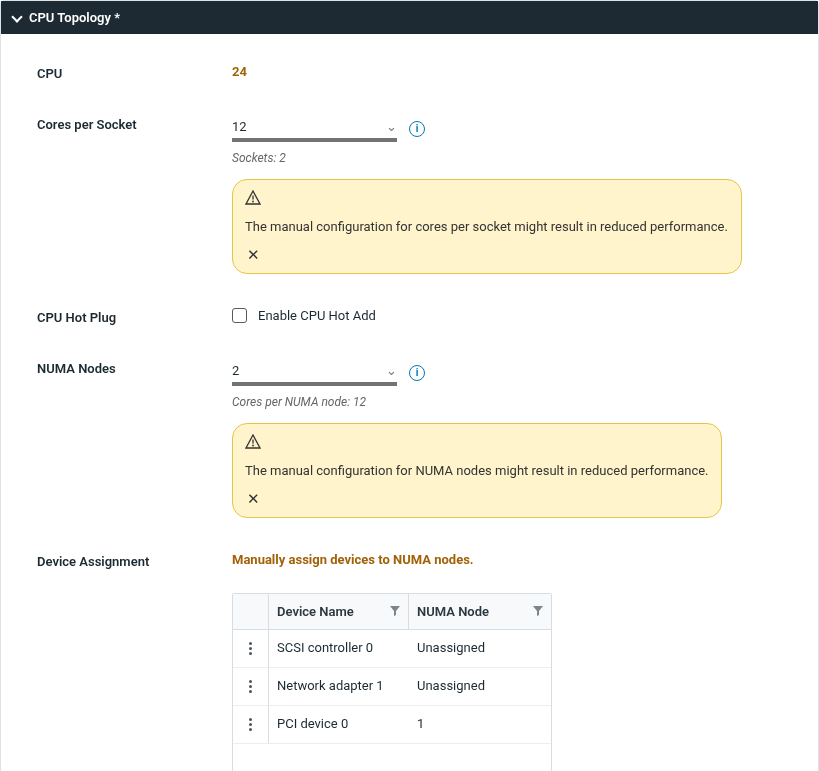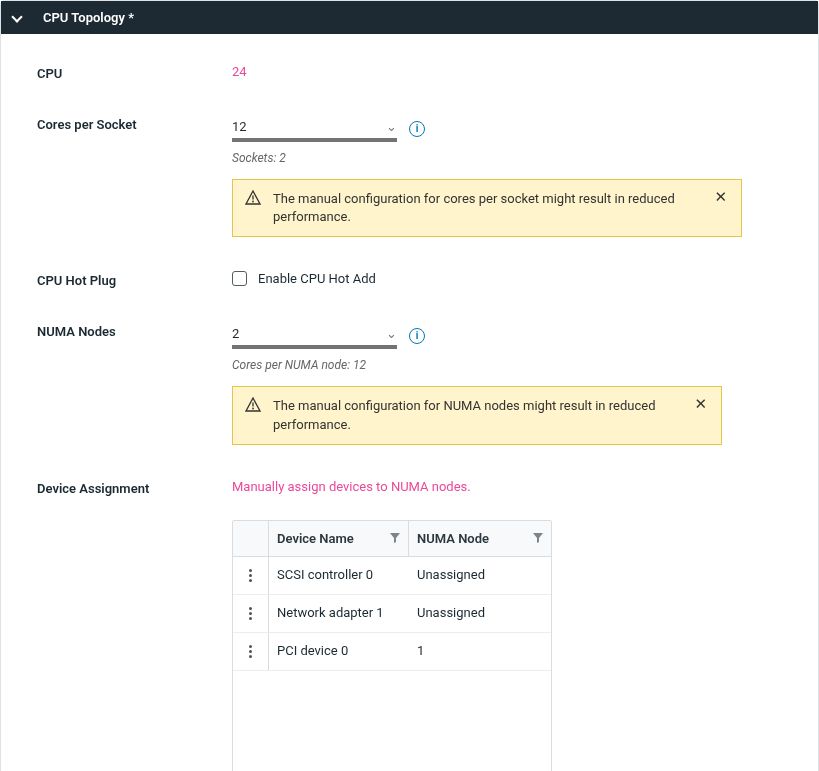--- a/index.html
+++ b/index.html
@@ -1,31 +1,31 @@
 <!DOCTYPE html>
 <html><head>
   <meta charset="utf-8">
   <style>
     * { box-sizing: border-box; margin: 0; padding: 0; }
     body { font-family: -apple-system, BlinkMacSystemFont, "Segoe UI", Roboto, Arial, sans-serif; font-size: 13px; color: #1b2a32; background: #fff; width: 819px; }
     .panel { border: 1px solid #dce3e8; border-radius: 4px; }
-    .panel-header { background: #1e2a33; color: #fff; padding: 9px 12px; display: flex; align-items: center; gap: 20px; font-weight: 600; }
+    .panel-header { background: #1e2a33; color: #fff; padding: 9px 12px; display: flex; align-items: center; gap: 6px; font-weight: 600; }
     .chevron { display: inline-block; width: 8px; height: 8px; border-left: 2px solid #fff; border-bottom: 2px solid #fff; transform: rotate(-45deg); margin-right: 2px; margin-top: -2px;}
     .panel-body { padding: 30px 36px 30px 36px; }
     .row { display: flex; align-items: flex-start; margin-bottom: 34px; }
     .row:last-child { margin-bottom: 0; }
     .label-col { width: 195px; font-weight: 600; color: #1b2a32; padding-top: 2px; }
     .value-col { flex: 1; }
-    .static-val { color: #ec4899; }
+    .static-val { color: #a16207; font-weight: bold; }
     .select-wrap { display: flex; align-items: center; gap: 12px; }
     .select { border: none; border-bottom: 4px solid #737373; padding: 4px 0; width: 165px; font-size: 13px; display: flex; justify-content: space-between; align-items: center; background: #fff; cursor: pointer; color: #1b2a32; }
     .select .caret { color: #707a80; }
     .help { color: #666; font-size: 12px; margin-top: 9px; font-style: italic; }
     .info-icon { width: 16px; height: 16px; display: inline-flex; align-items: center; justify-content: center; border: 1.5px solid #0079b8; border-radius: 50%; color: #0079b8; font-size: 10px; font-weight: 700; cursor: pointer; }
-    .alert { margin-top: 14px; background: #fff4cc; border: 1px solid #e5c547; border-radius: 0; padding: 10px 12px; display: flex; gap: 12px; align-items: flex-start; max-width: 510px; }
+    .alert { margin-top: 14px; background: #fff4cc; border: 1px solid #e5c547; border-radius: 15px; padding: 10px 12px; display: flex; gap: 12px; align-items: flex-start; max-width: 510px; flex-direction: column; }
     .alert-icon { display: inline-flex; }
     .alert-text { flex: 1; font-size: 13px; color: #333; line-height: 1.4; }
     .alert-close { cursor: pointer; color: #333; font-size: 15px; line-height: 1; padding: 0 2px;}
     .checkbox-row { display: flex; align-items: center; gap: 11px; }
     .checkbox { width: 15px; height: 15px; border: 1.5px solid #525c63; border-radius: 3px; background: #fff; cursor: pointer; }
     .table-wrap { margin-top: 26px; border: 1px solid #d7dde2; width: 320px; border-radius: 2px; }
     .thead { display: flex; background: #f8f9fa; border-bottom: 1px solid #d7dde2; }
     .th, .td { padding: 10px 8px; font-size: 13px; }
     .th { font-weight: 600; color: #2b3840; display: flex; align-items: center; gap: 16px; }
     .col-handle { width: 36px; border-right: 1px solid #d7dde2; display: flex; align-items: center; justify-content: center;}

